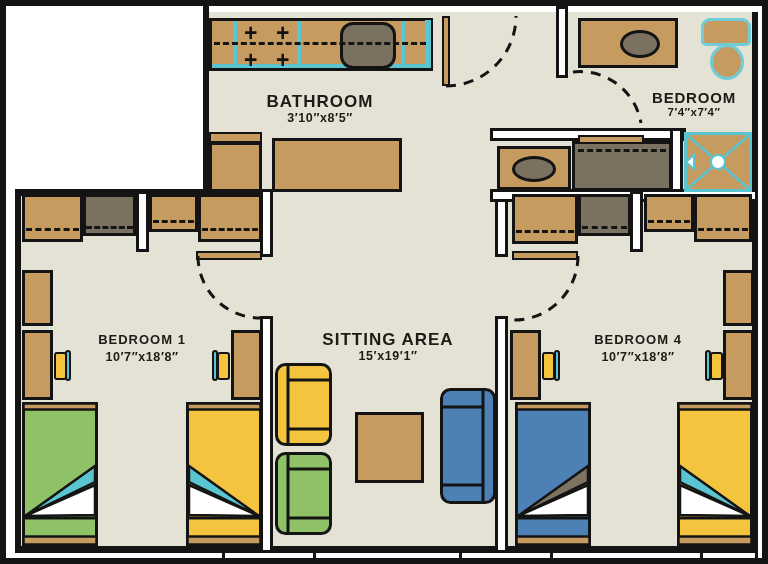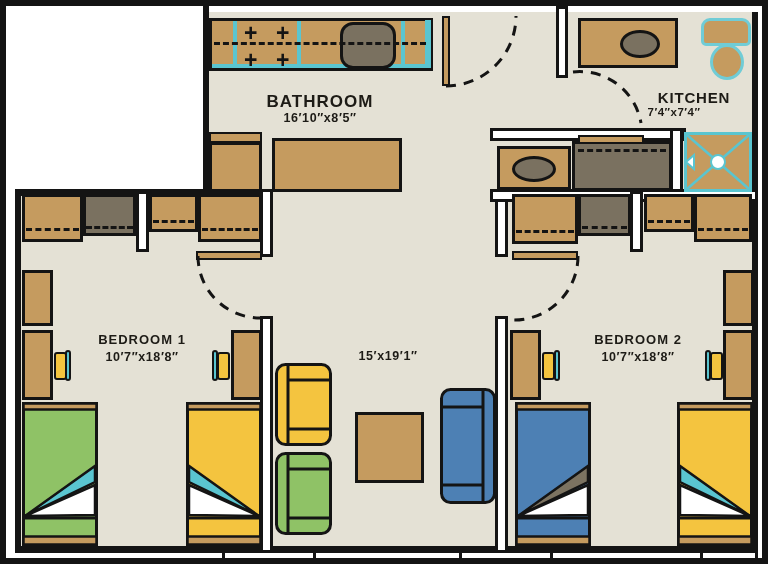--- a/index.html
+++ b/index.html
@@ -187,22 +187,23 @@
   </svg>
 
   <svg class="abs" style="left:0;top:0;pointer-events:none;" width="768" height="564" viewBox="0 0 768 564">
     <path d="M440,80 A70,70 0 0 0 510,10" style="fill:none;stroke:var(--outline);stroke-width:3;stroke-dasharray:10 8;"></path>
     <path d="M567,66 A62,62 0 0 1 635,117" style="fill:none;stroke:var(--outline);stroke-width:3;stroke-dasharray:10 8;"></path>
     <path d="M192,250 A62,62 0 0 0 254,312" style="fill:none;stroke:var(--outline);stroke-width:3;stroke-dasharray:10 8;"></path>
     <path d="M572,250 A64,64 0 0 1 508,314" style="fill:none;stroke:var(--outline);stroke-width:3;stroke-dasharray:10 8;"></path>
   </svg>
 
   <div class="room-label rname-lg" style="left:314px;top:86px;">BATHROOM</div>
-  <div class="room-label rdims" style="left:314px;top:105px;">16′10″x8′5″</div>
-  <div class="room-label rname-sm" style="left:688px;top:83px;">KITCHEN</div>
-  <div class="room-label rdims-sm" style="left:668px;top:100px;">7′4″x7′4″</div>
+  <div class="room-label rdims" style="left:314px;top:105px;">3′10″x8′5″</div>
+  <div class="room-label rname-sm" style="left:688px;top:83px;">BEDROOM</div>
+  <div class="room-label rdims-sm" style="left:688px;top:100px;">7′4″x7′4″</div>
   <div class="room-label rname" style="left:136px;top:326px;">BEDROOM 1</div>
   <div class="room-label rdims" style="left:136px;top:344px;">10′7″x18′8″</div>
+  <div class="room-label rname-lg" style="left:382px;top:324px;">SITTING AREA</div>
   <div class="room-label rdims" style="left:382px;top:343px;">15′x19′1″</div>
-  <div class="room-label rname" style="left:632px;top:326px;">BEDROOM 2</div>
+  <div class="room-label rname" style="left:632px;top:326px;">BEDROOM 4</div>
   <div class="room-label rdims" style="left:632px;top:344px;">10′7″x18′8″</div>
 
 </div>
 
 </body></html>

